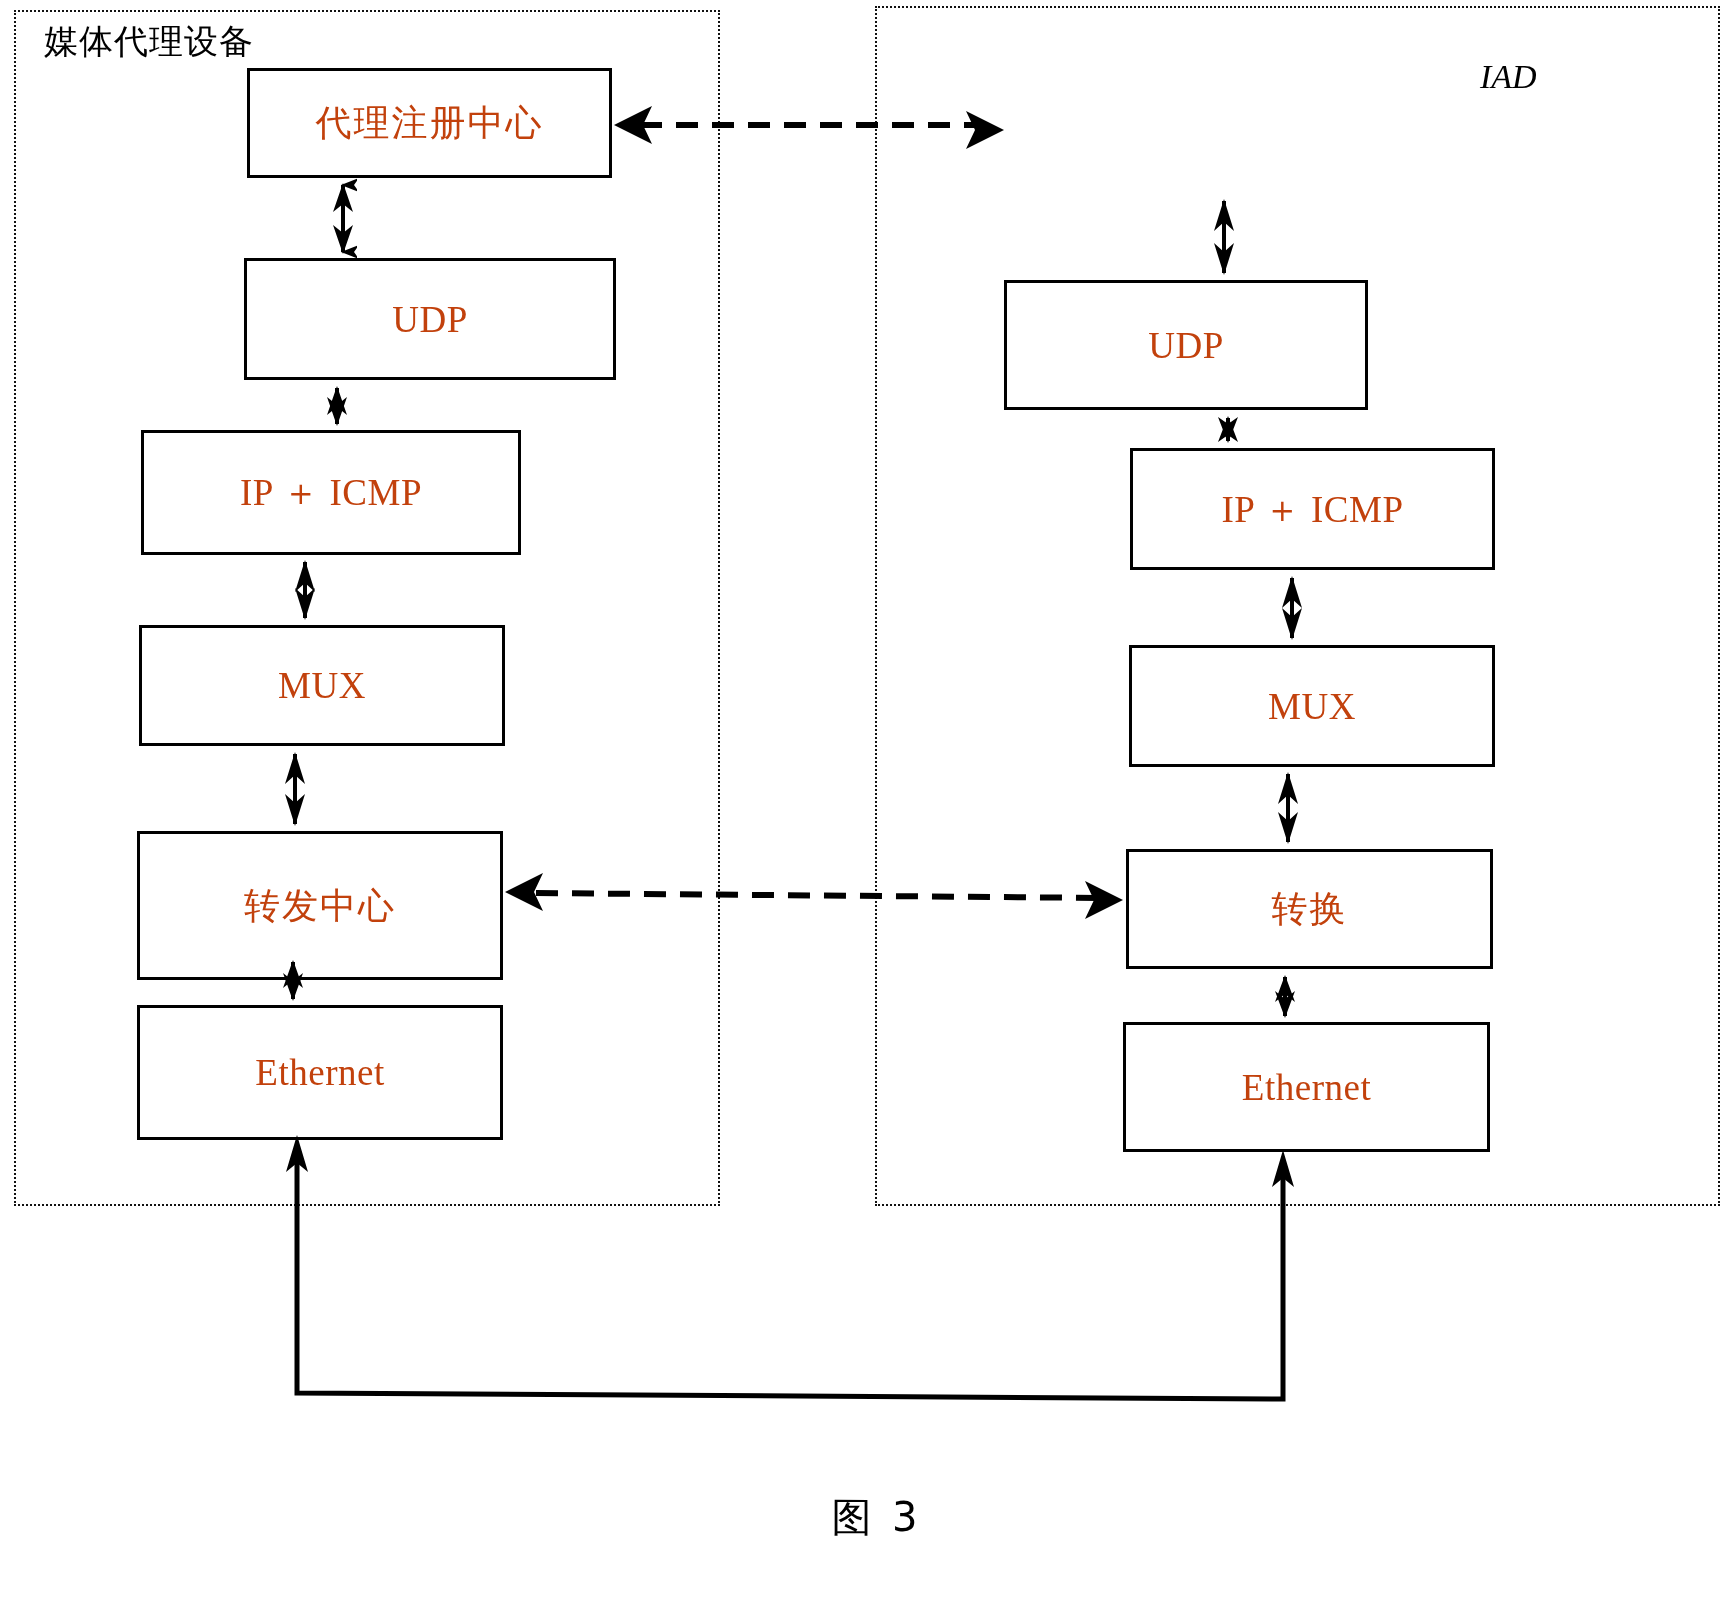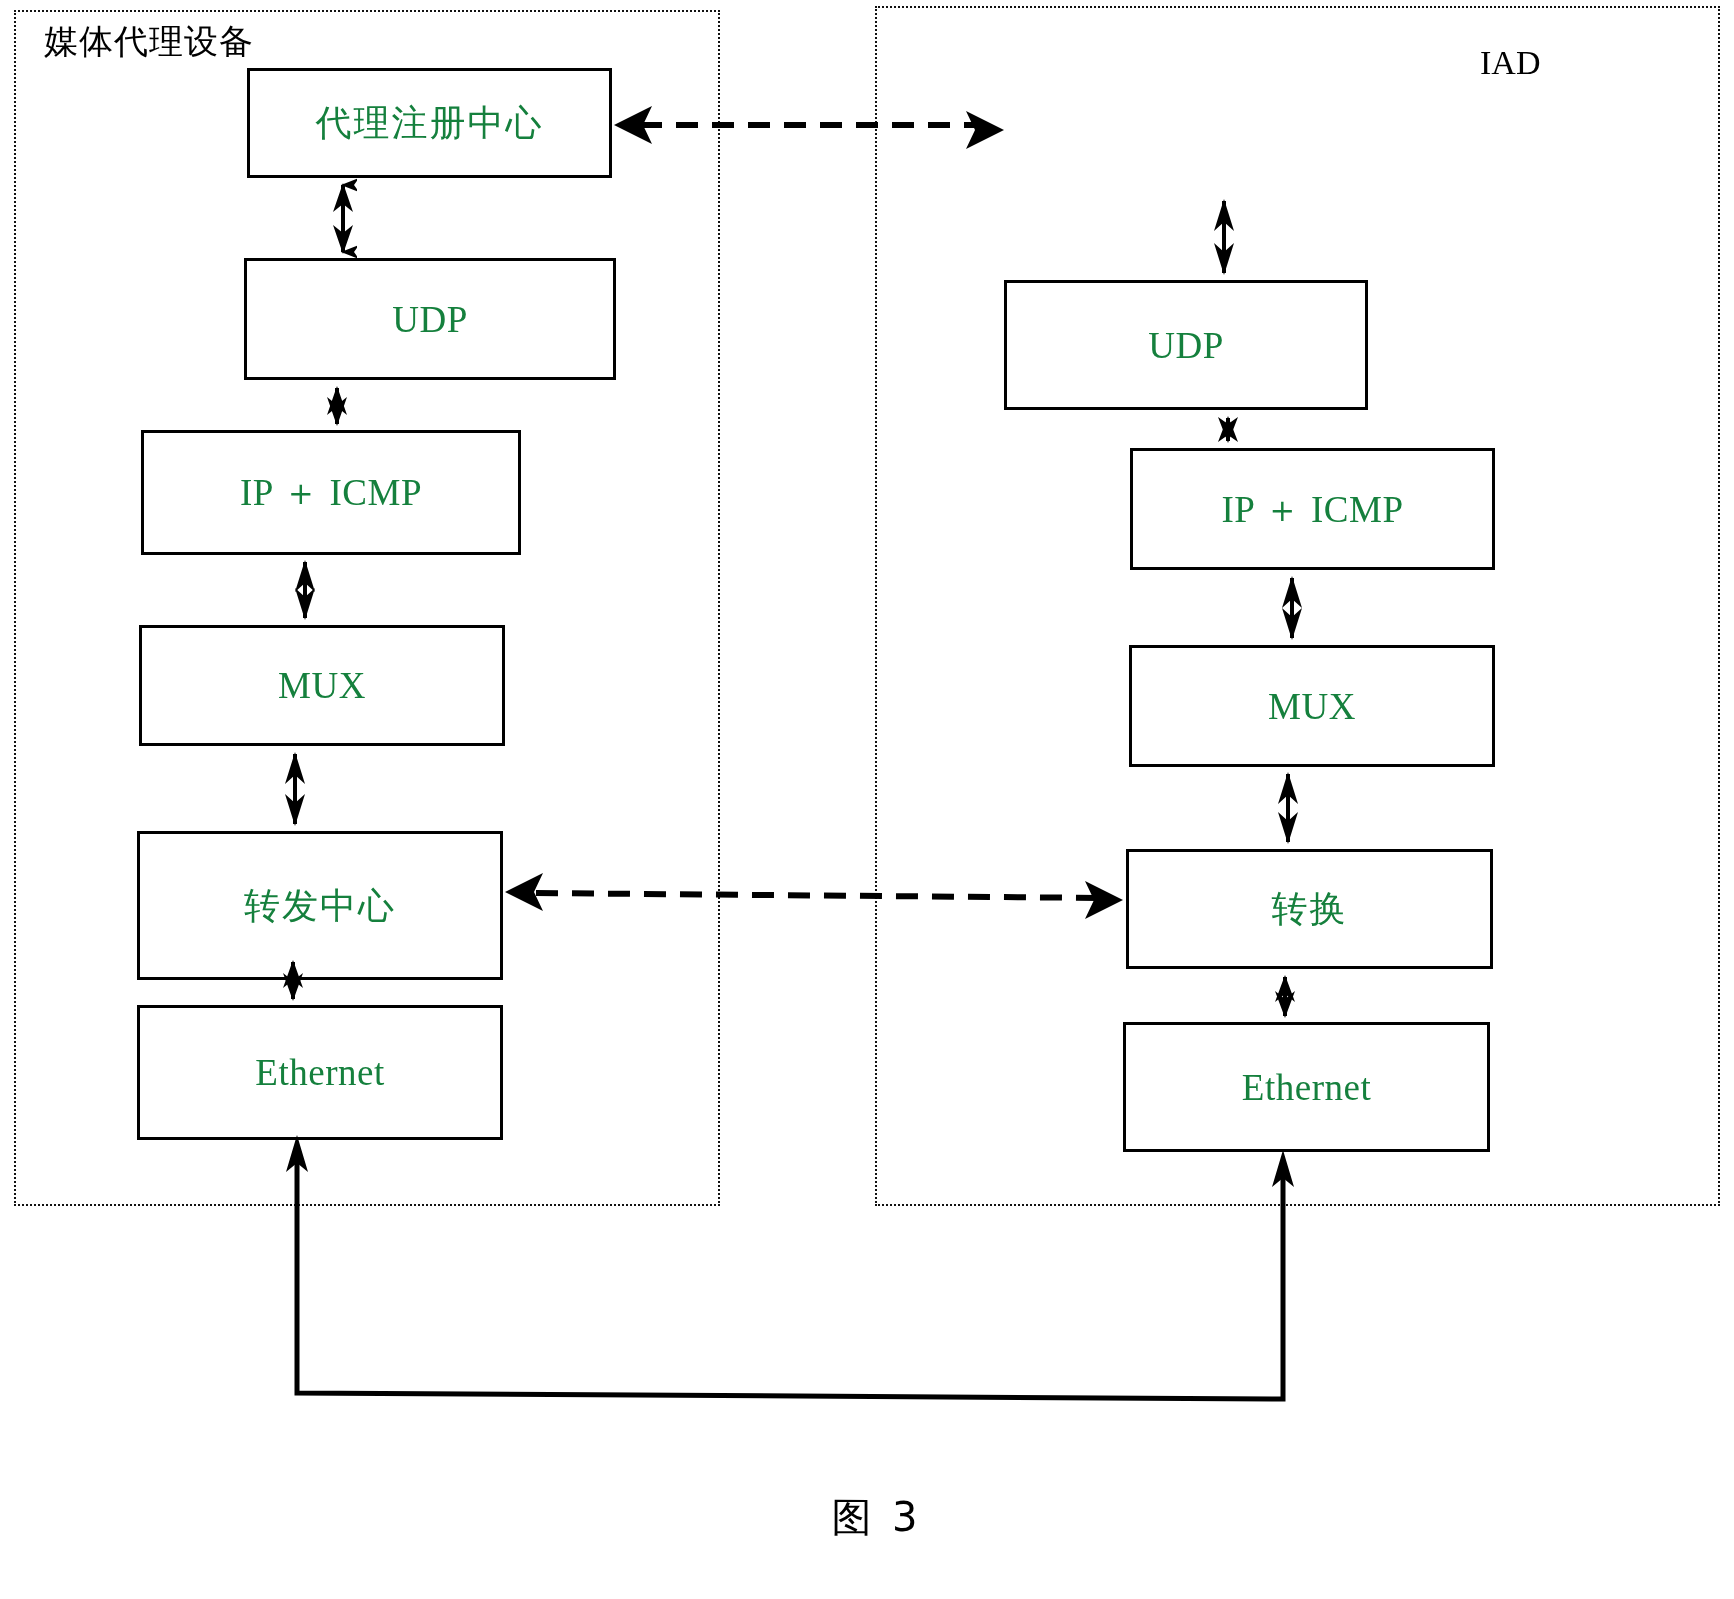--- a/index.html
+++ b/index.html
@@ -50,21 +50,21 @@
   }
   
   .box {
     position: absolute;
     box-sizing: border-box;
     border: 3px solid #000000;
     background: #ffffff;
     display: flex;
     align-items: center;
     justify-content: center;
-    color: #15803d;
+    color: #c2410c;
   }
   .box .lbl {
     line-height: 1;
     white-space: nowrap;
   }
   .box.latin .lbl {
     font-family: "Liberation Serif", "DejaVu Serif", serif;
     font-size: 37px;
     letter-spacing: 0.5px;
   }
@@ -85,21 +85,21 @@
 </style>
 </head>
 <body>
 
 <div id="stage">
 
   <div class="panel" style="left:14px; top:10px; width:706px; height:1196px;"></div>
   <div class="panel-label cjk" style="left:44px; top:24px;">媒体代理设备</div>
 
   <div class="panel" style="left:875px; top:6px; width:845px; height:1200px;"></div>
-  <div class="panel-label latin" style="left:1480px; top:46px;">IAD</div>
+  <div class="panel-label latin" style="left:1480px; top:60px;font-style:italic;">IAD</div>
 
   <div class="box cjk" style="left:247px; top:68px; width:365px; height:110px;">
     <span class="lbl">代理注册中心</span>
   </div>
 
   <div class="box latin" style="left:244px; top:258px; width:372px; height:122px;">
     <span class="lbl">UDP</span>
   </div>
 
   <div class="box latin" style="left:141px; top:430px; width:380px; height:125px;">

